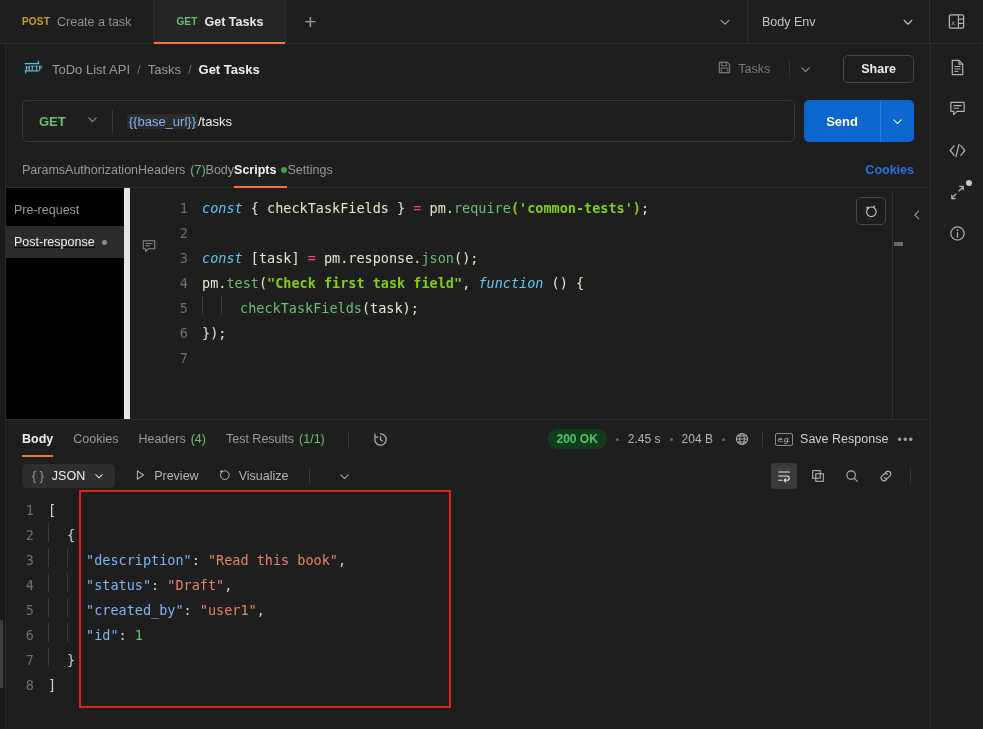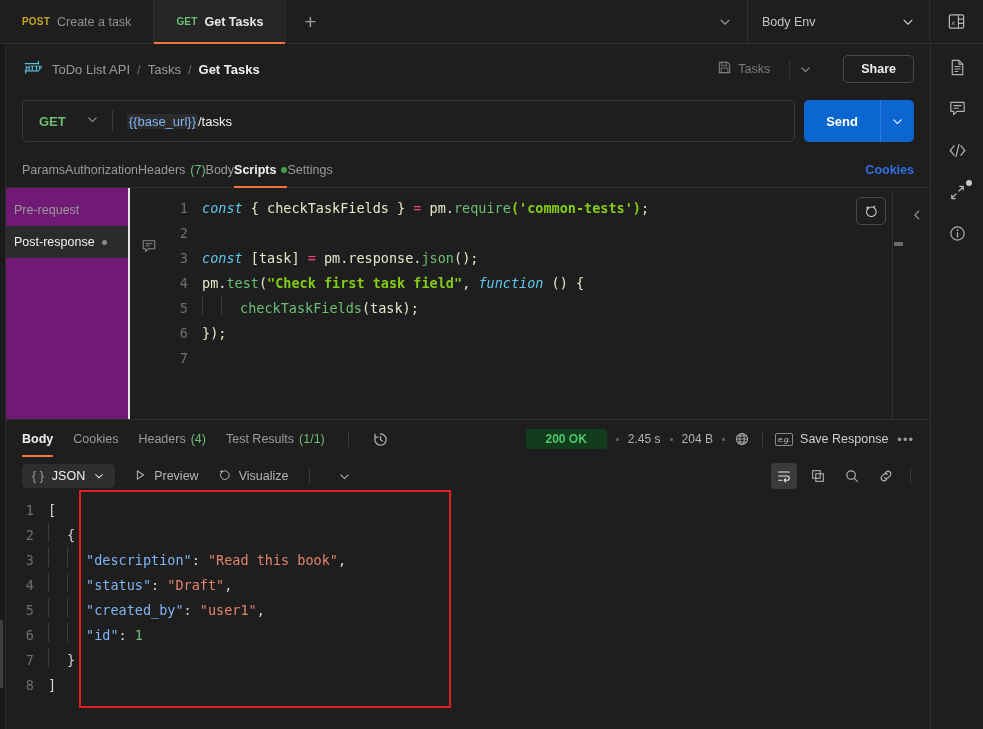--- a/index.html
+++ b/index.html
@@ -126,22 +126,23 @@
   .rtab.active::after {
     content:""; position:absolute; left:0; right:0; bottom:0; height:2px; background:#f2743a;
   }
   .rtab .count { color: #6bbf73; }
   .dot-green { width: 6px; height: 6px; border-radius: 50%; background: #43a047; display:inline-block; }
   .cookies-link { margin-left: auto; font-size: 12.5px; color: #2f6fe4; font-weight: bold; cursor: pointer; }
 
   
   .scripts-pane { display: flex; flex: 1; min-height: 0; border-bottom: 1px solid #2e2e2e; }
   .scripts-side {
-    width: 130px; min-width: 130px; padding-top: 6px; border-right: 2px solid #e5e5e5;
-    background: #701a75;
+    width: 130px; min-width: 130px; padding-top: 6px; border-right: 6px solid #e5e5e5;
+    background: #000000;
+    text-decoration: underline;
   }
   .sitem {
     padding: 9px 14px; font-size: 12.5px; color: #9a9a9a; cursor: pointer;
     display: flex; align-items: center; gap: 7px;
   }
   .sitem.active { background: #2b2b2b; color: #f0f0f0; }
   .sitem .mark { width: 5px; height: 5px; border-radius: 50%; background: #8a8a8a; }
   .gutter-icons { width: 38px; min-width: 38px; padding-top: 50px; display:flex; justify-content:center; color:#8a8a8a; }
   .code-area { flex: 1; min-width: 0; position: relative; overflow: hidden; padding-top: 8px; }
   .code {
@@ -172,21 +173,21 @@
     display:flex; align-items:center; justify-content:center; color:#9a9a9a; cursor:pointer;
   }
 
   
   .resp-tabs {
     height: 38px; display: flex; align-items: center; padding: 0 16px 0 22px; gap: 20px;
   }
   .resp-meta { margin-left: auto; display: flex; align-items: center; gap: 9px; font-size: 12px; color: #b4b4b4; }
   .pill-200 {
     background: #123d1d; color: #4fc46a; font-weight: bold; font-size: 12px;
-    padding: 3px 20px; border-radius: 3px;
+    padding: 3px 9px; border-radius: 9px;
   }
   .mdot { width: 3px; height: 3px; border-radius: 50%; background: #6a6a6a; }
   .meta-sep { width: 1px; height: 16px; background: #3a3a3a; margin: 0 3px; }
   .save-resp { display: flex; align-items: center; gap: 7px; color: #d0d0d0; cursor: pointer; font-size: 12.5px; }
   .eg-box {
     border: 1px solid #8a8a8a; border-radius: 2px; font-size: 8px; padding: 1px 2px;
     font-style: italic; color: #c8c8c8; letter-spacing: -.3px;
   }
   .dots3 { color: #9a9a9a; letter-spacing: 1px; cursor: pointer; font-size: 13px; }
 

